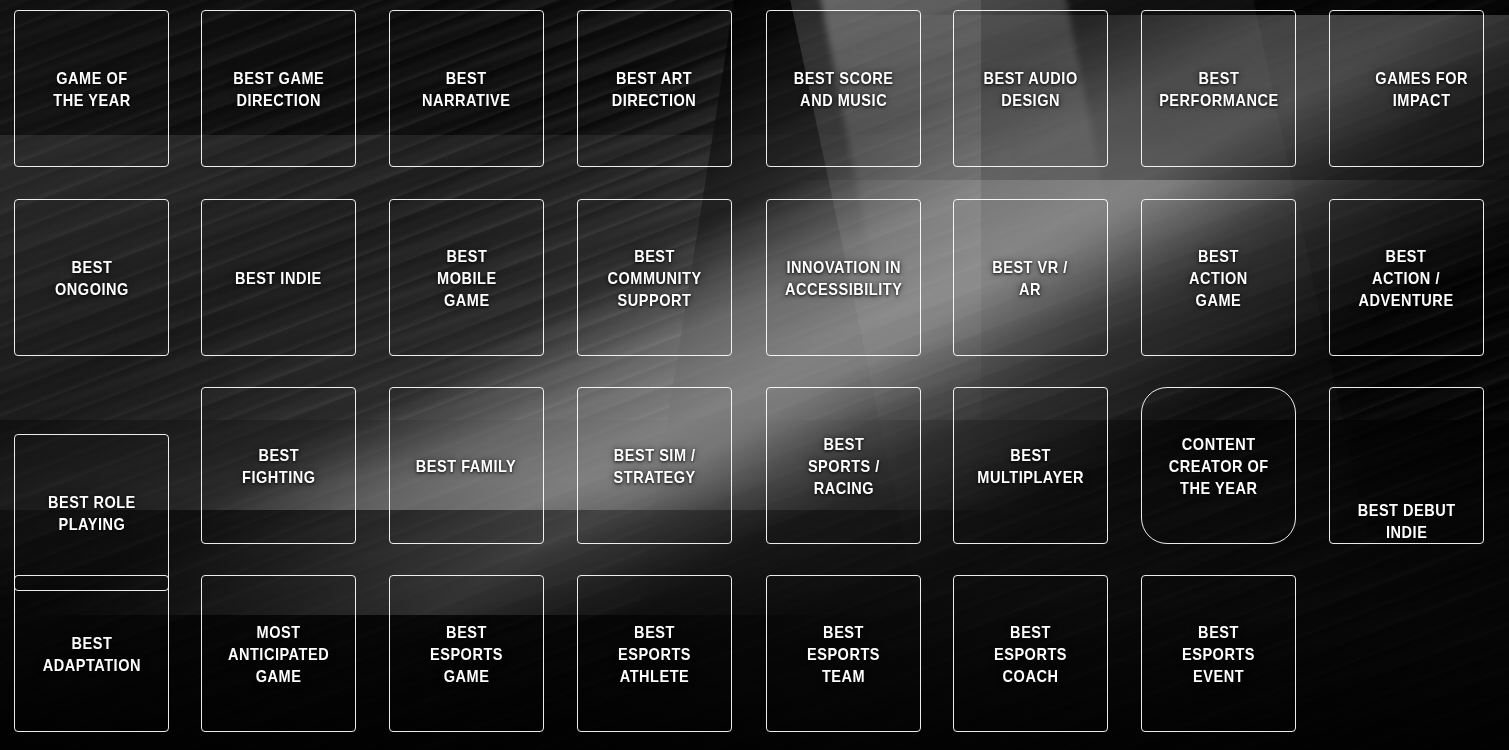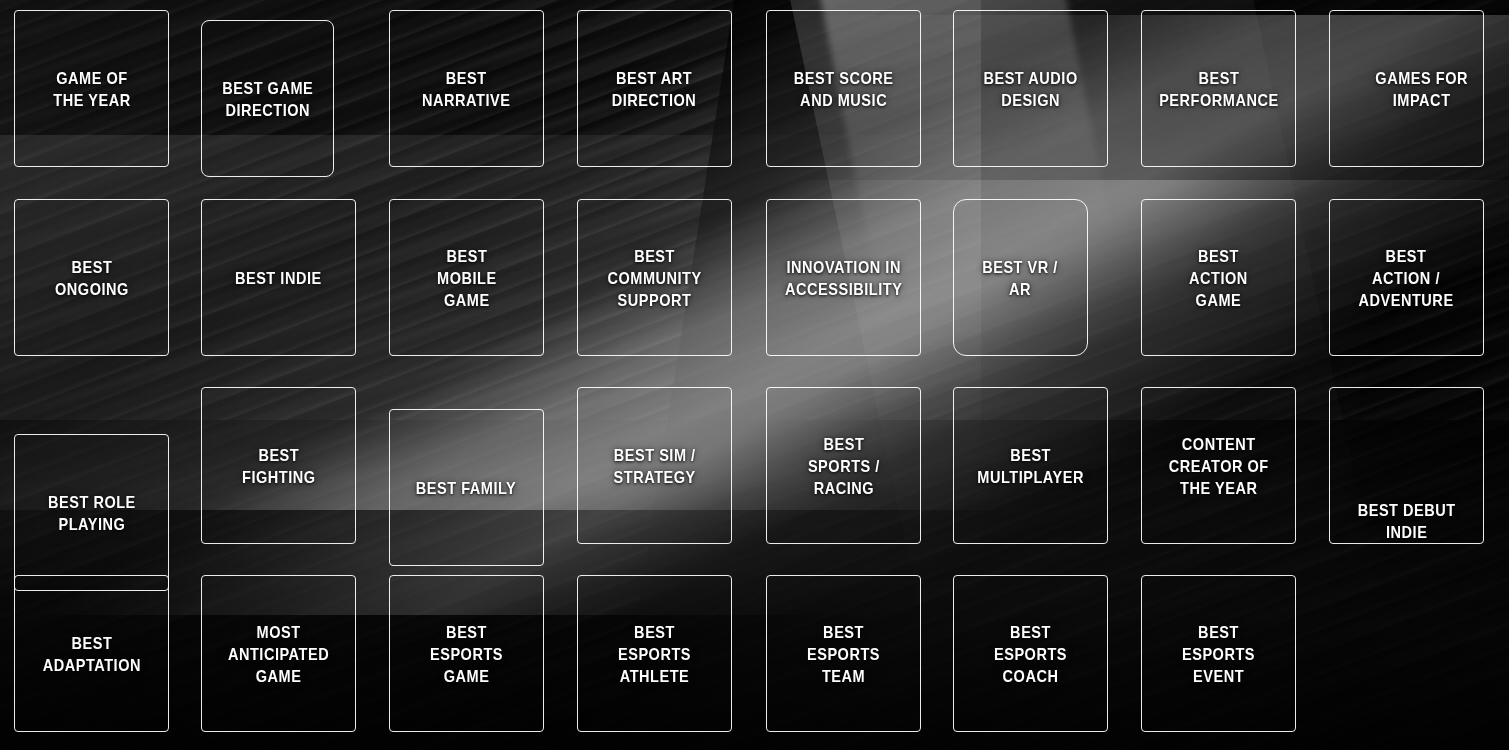--- a/index.html
+++ b/index.html
@@ -199,21 +199,21 @@
   <div class="streak3"></div>
 
   <div class="vignette"></div>
   <div class="bottomfade"></div>
 
   <div id="grid">
       <div class="card" style="left: 14px; top: 10px; width: 155px; height: 157px;">
         <div class="card-label">GAME OF
 THE YEAR</div>
       </div>
-      <div class="card" style="left: 201px; top: 20px; width: 133px; height: 157px; border-radius: 8px;">
+      <div class="card" style="left: 201px; top: 10px; width: 155px; height: 157px;">
         <div class="card-label">BEST GAME
 DIRECTION</div>
       </div>
       <div class="card" style="left: 389px; top: 10px; width: 155px; height: 157px;">
         <div class="card-label">BEST
 NARRATIVE</div>
       </div>
       <div class="card" style="left: 577px; top: 10px; width: 155px; height: 157px;">
         <div class="card-label">BEST ART
 DIRECTION</div>
@@ -248,21 +248,21 @@
       </div>
       <div class="card" style="left: 577px; top: 199px; width: 155px; height: 157px;">
         <div class="card-label">BEST
 COMMUNITY
 SUPPORT</div>
       </div>
       <div class="card" style="left: 766px; top: 199px; width: 155px; height: 157px;">
         <div class="card-label">INNOVATION IN
 ACCESSIBILITY</div>
       </div>
-      <div class="card" style="left: 953px; top: 199px; width: 135px; height: 157px; border-radius: 13px;">
+      <div class="card" style="left: 953px; top: 199px; width: 155px; height: 157px;">
         <div class="card-label">BEST VR /
 AR</div>
       </div>
       <div class="card" style="left: 1141px; top: 199px; width: 155px; height: 157px;">
         <div class="card-label">BEST
 ACTION
 GAME</div>
       </div>
       <div class="card" style="left: 1329px; top: 199px; width: 155px; height: 157px;">
         <div class="card-label">BEST
@@ -270,37 +270,37 @@
 ADVENTURE</div>
       </div>
       <div class="card" style="left: 14px; top: 387px; width: 155px; height: 157px; margin-top: 47px;">
         <div class="card-label">BEST ROLE
 PLAYING</div>
       </div>
       <div class="card" style="left: 201px; top: 387px; width: 155px; height: 157px;">
         <div class="card-label">BEST
 FIGHTING</div>
       </div>
-      <div class="card" style="left: 389px; top: 409px; width: 155px; height: 157px;">
+      <div class="card" style="left: 389px; top: 387px; width: 155px; height: 157px;">
         <div class="card-label">BEST FAMILY</div>
       </div>
       <div class="card" style="left: 577px; top: 387px; width: 155px; height: 157px;">
         <div class="card-label">BEST SIM /
 STRATEGY</div>
       </div>
       <div class="card" style="left: 766px; top: 387px; width: 155px; height: 157px;">
         <div class="card-label">BEST
 SPORTS /
 RACING</div>
       </div>
       <div class="card" style="left: 953px; top: 387px; width: 155px; height: 157px;">
         <div class="card-label">BEST
 MULTIPLAYER</div>
       </div>
-      <div class="card" style="left: 1141px; top: 387px; width: 155px; height: 157px;">
+      <div class="card" style="left: 1141px; top: 387px; width: 155px; height: 157px; border-radius: 26px;">
         <div class="card-label">CONTENT
 CREATOR OF
 THE YEAR</div>
       </div>
       <div class="card" style="left: 1329px; top: 387px; width: 155px; height: 157px; align-items: flex-end;">
         <div class="card-label">BEST DEBUT
 INDIE</div>
       </div>
       <div class="card" style="left: 14px; top: 575px; width: 155px; height: 157px;">
         <div class="card-label">BEST

